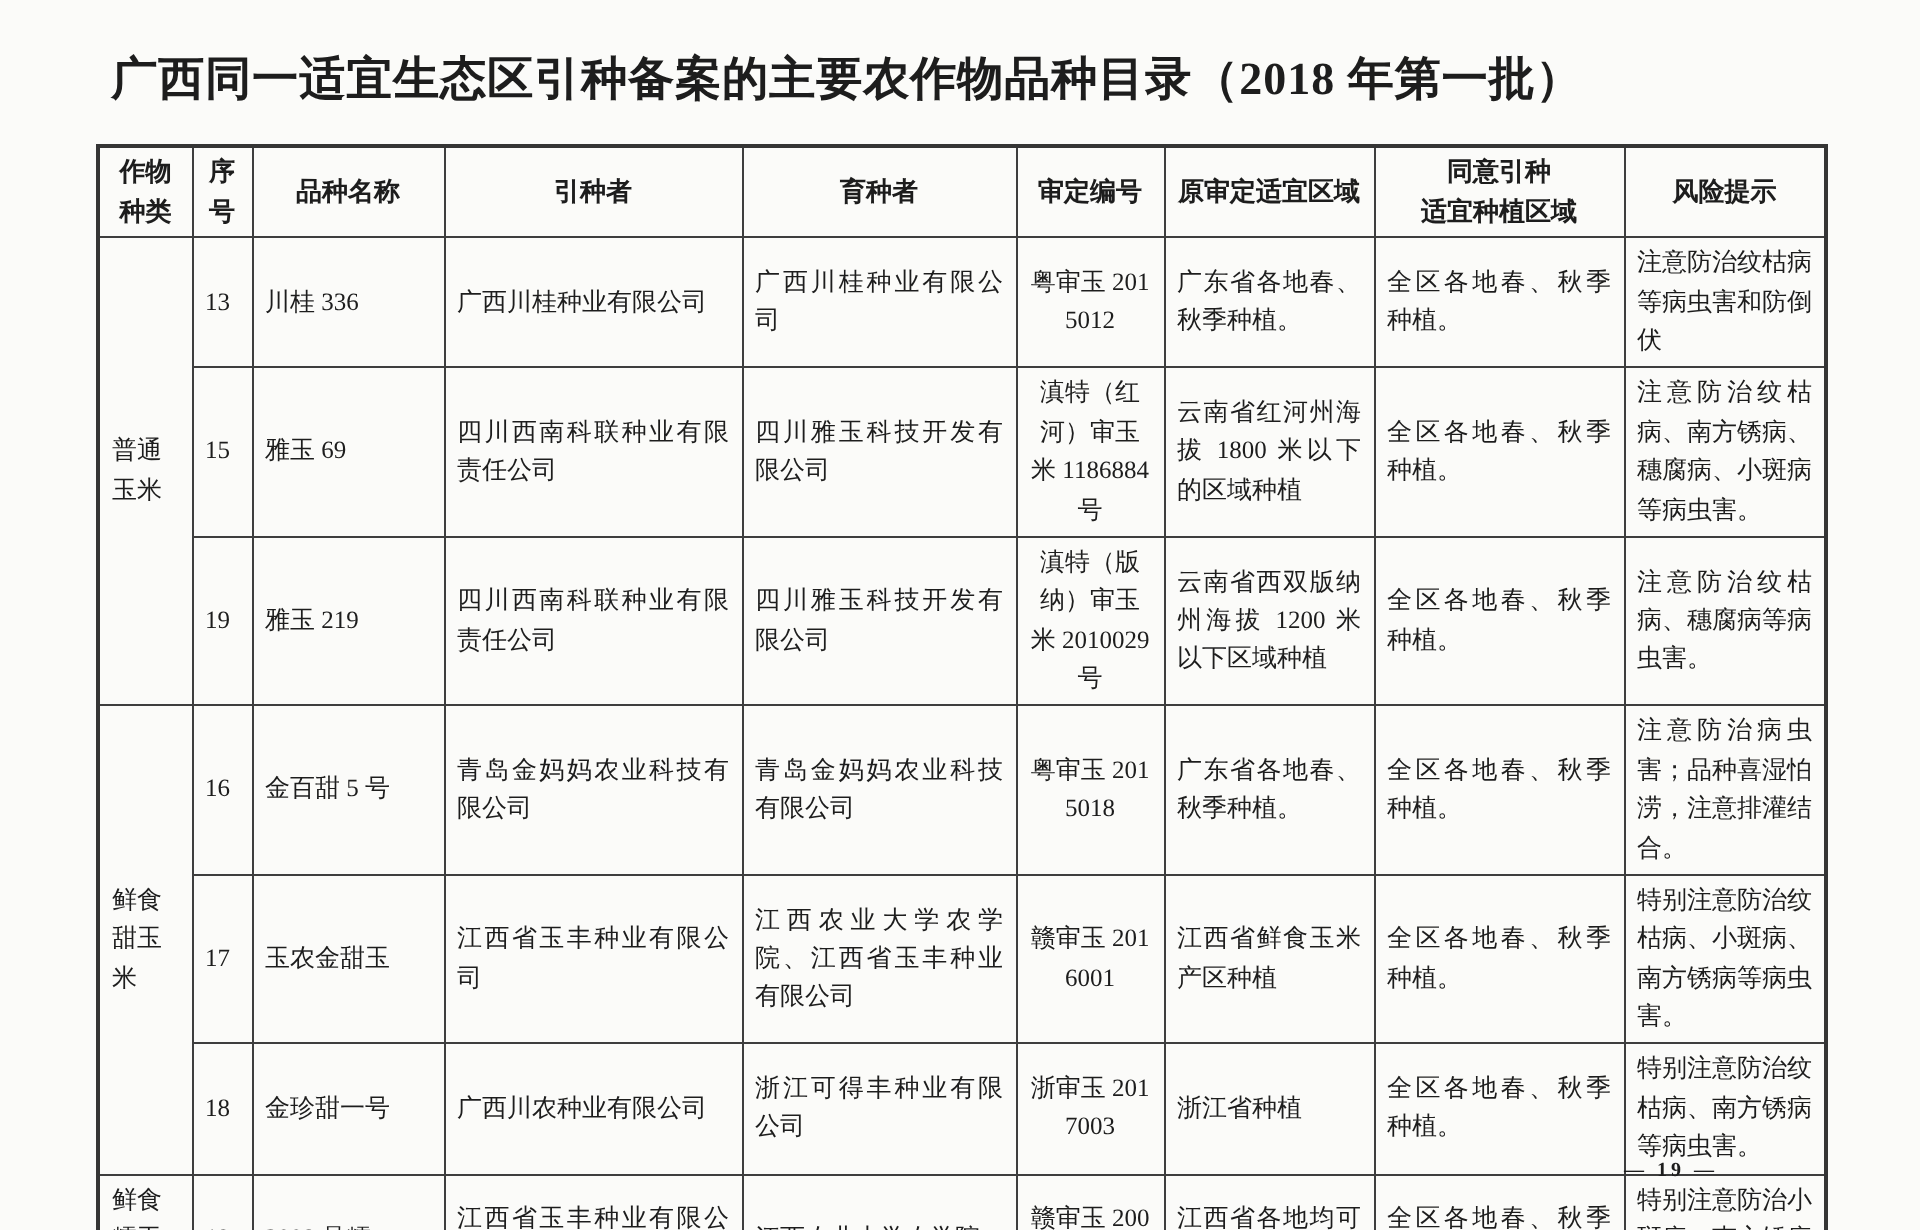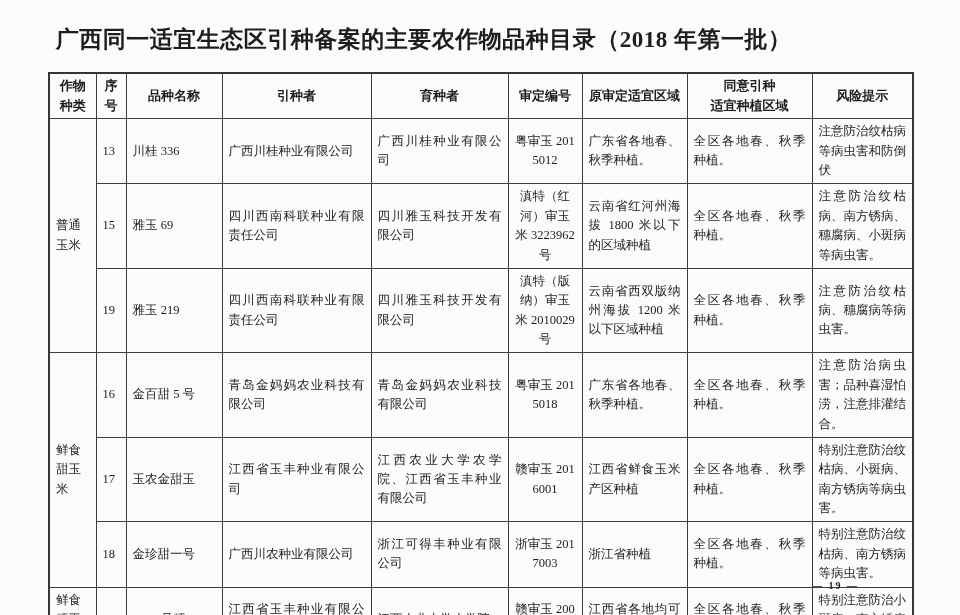--- a/index.html
+++ b/index.html
@@ -81,21 +81,21 @@
     <td class="c-no">粤审玉 2015012</td>
     <td class="c-just">广东省各地春、秋季种植。</td>
     <td class="c-just">全区各地春、秋季种植。</td>
     <td class="c-just">注意防治纹枯病等病虫害和防倒伏</td>
   </tr>
   <tr style="height:73px">
     <td class="c-seq">15</td>
     <td>雅玉 69</td>
     <td class="c-just">四川西南科联种业有限责任公司</td>
     <td class="c-just">四川雅玉科技开发有限公司</td>
-    <td class="c-no">滇特（红河）审玉米 3223962 号</td>
+    <td class="c-no">滇特（红河）审玉米 1186884 号</td>
     <td class="c-just">云南省红河州海拔 1800 米以下的区域种植</td>
     <td class="c-just">全区各地春、秋季种植。</td>
     <td class="c-just">注意防治纹枯病、南方锈病、穗腐病、小斑病等病虫害。</td>
   </tr>
   <tr style="height:65px">
     <td class="c-seq">19</td>
     <td>雅玉 219</td>
     <td class="c-just">四川西南科联种业有限责任公司</td>
     <td class="c-just">四川雅玉科技开发有限公司</td>
     <td class="c-no">滇特（版纳）审玉米 2010029 号</td>

